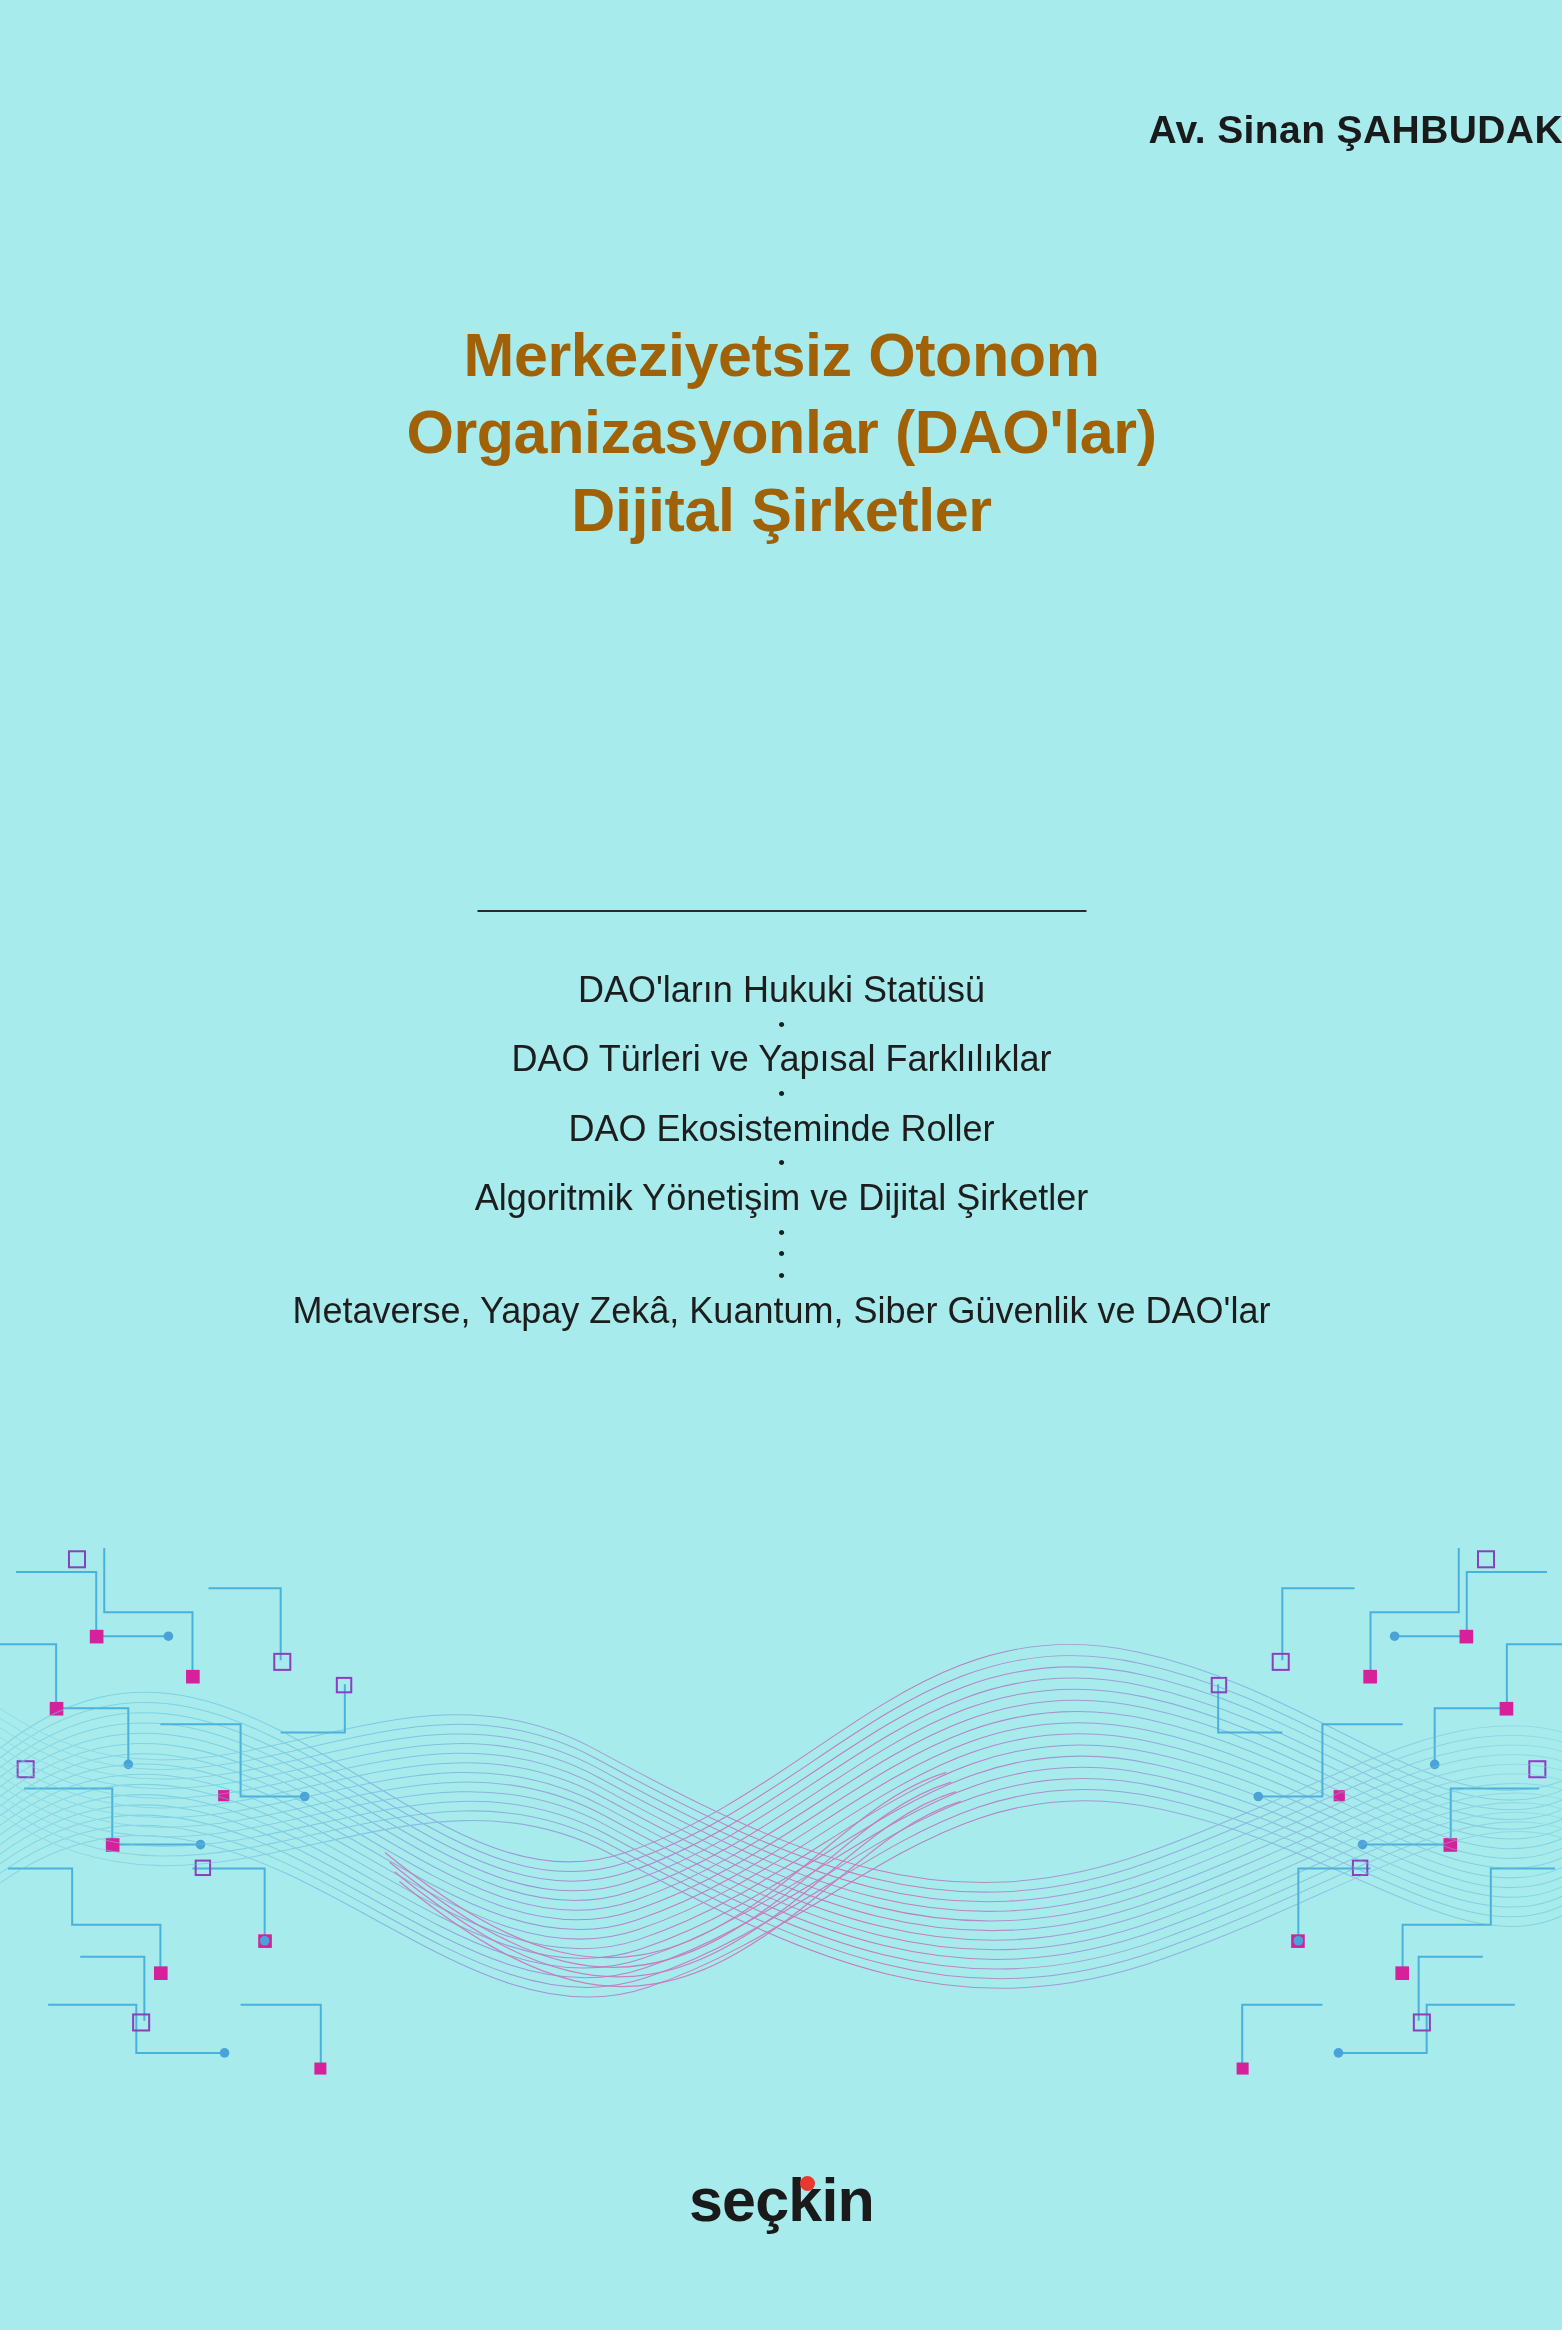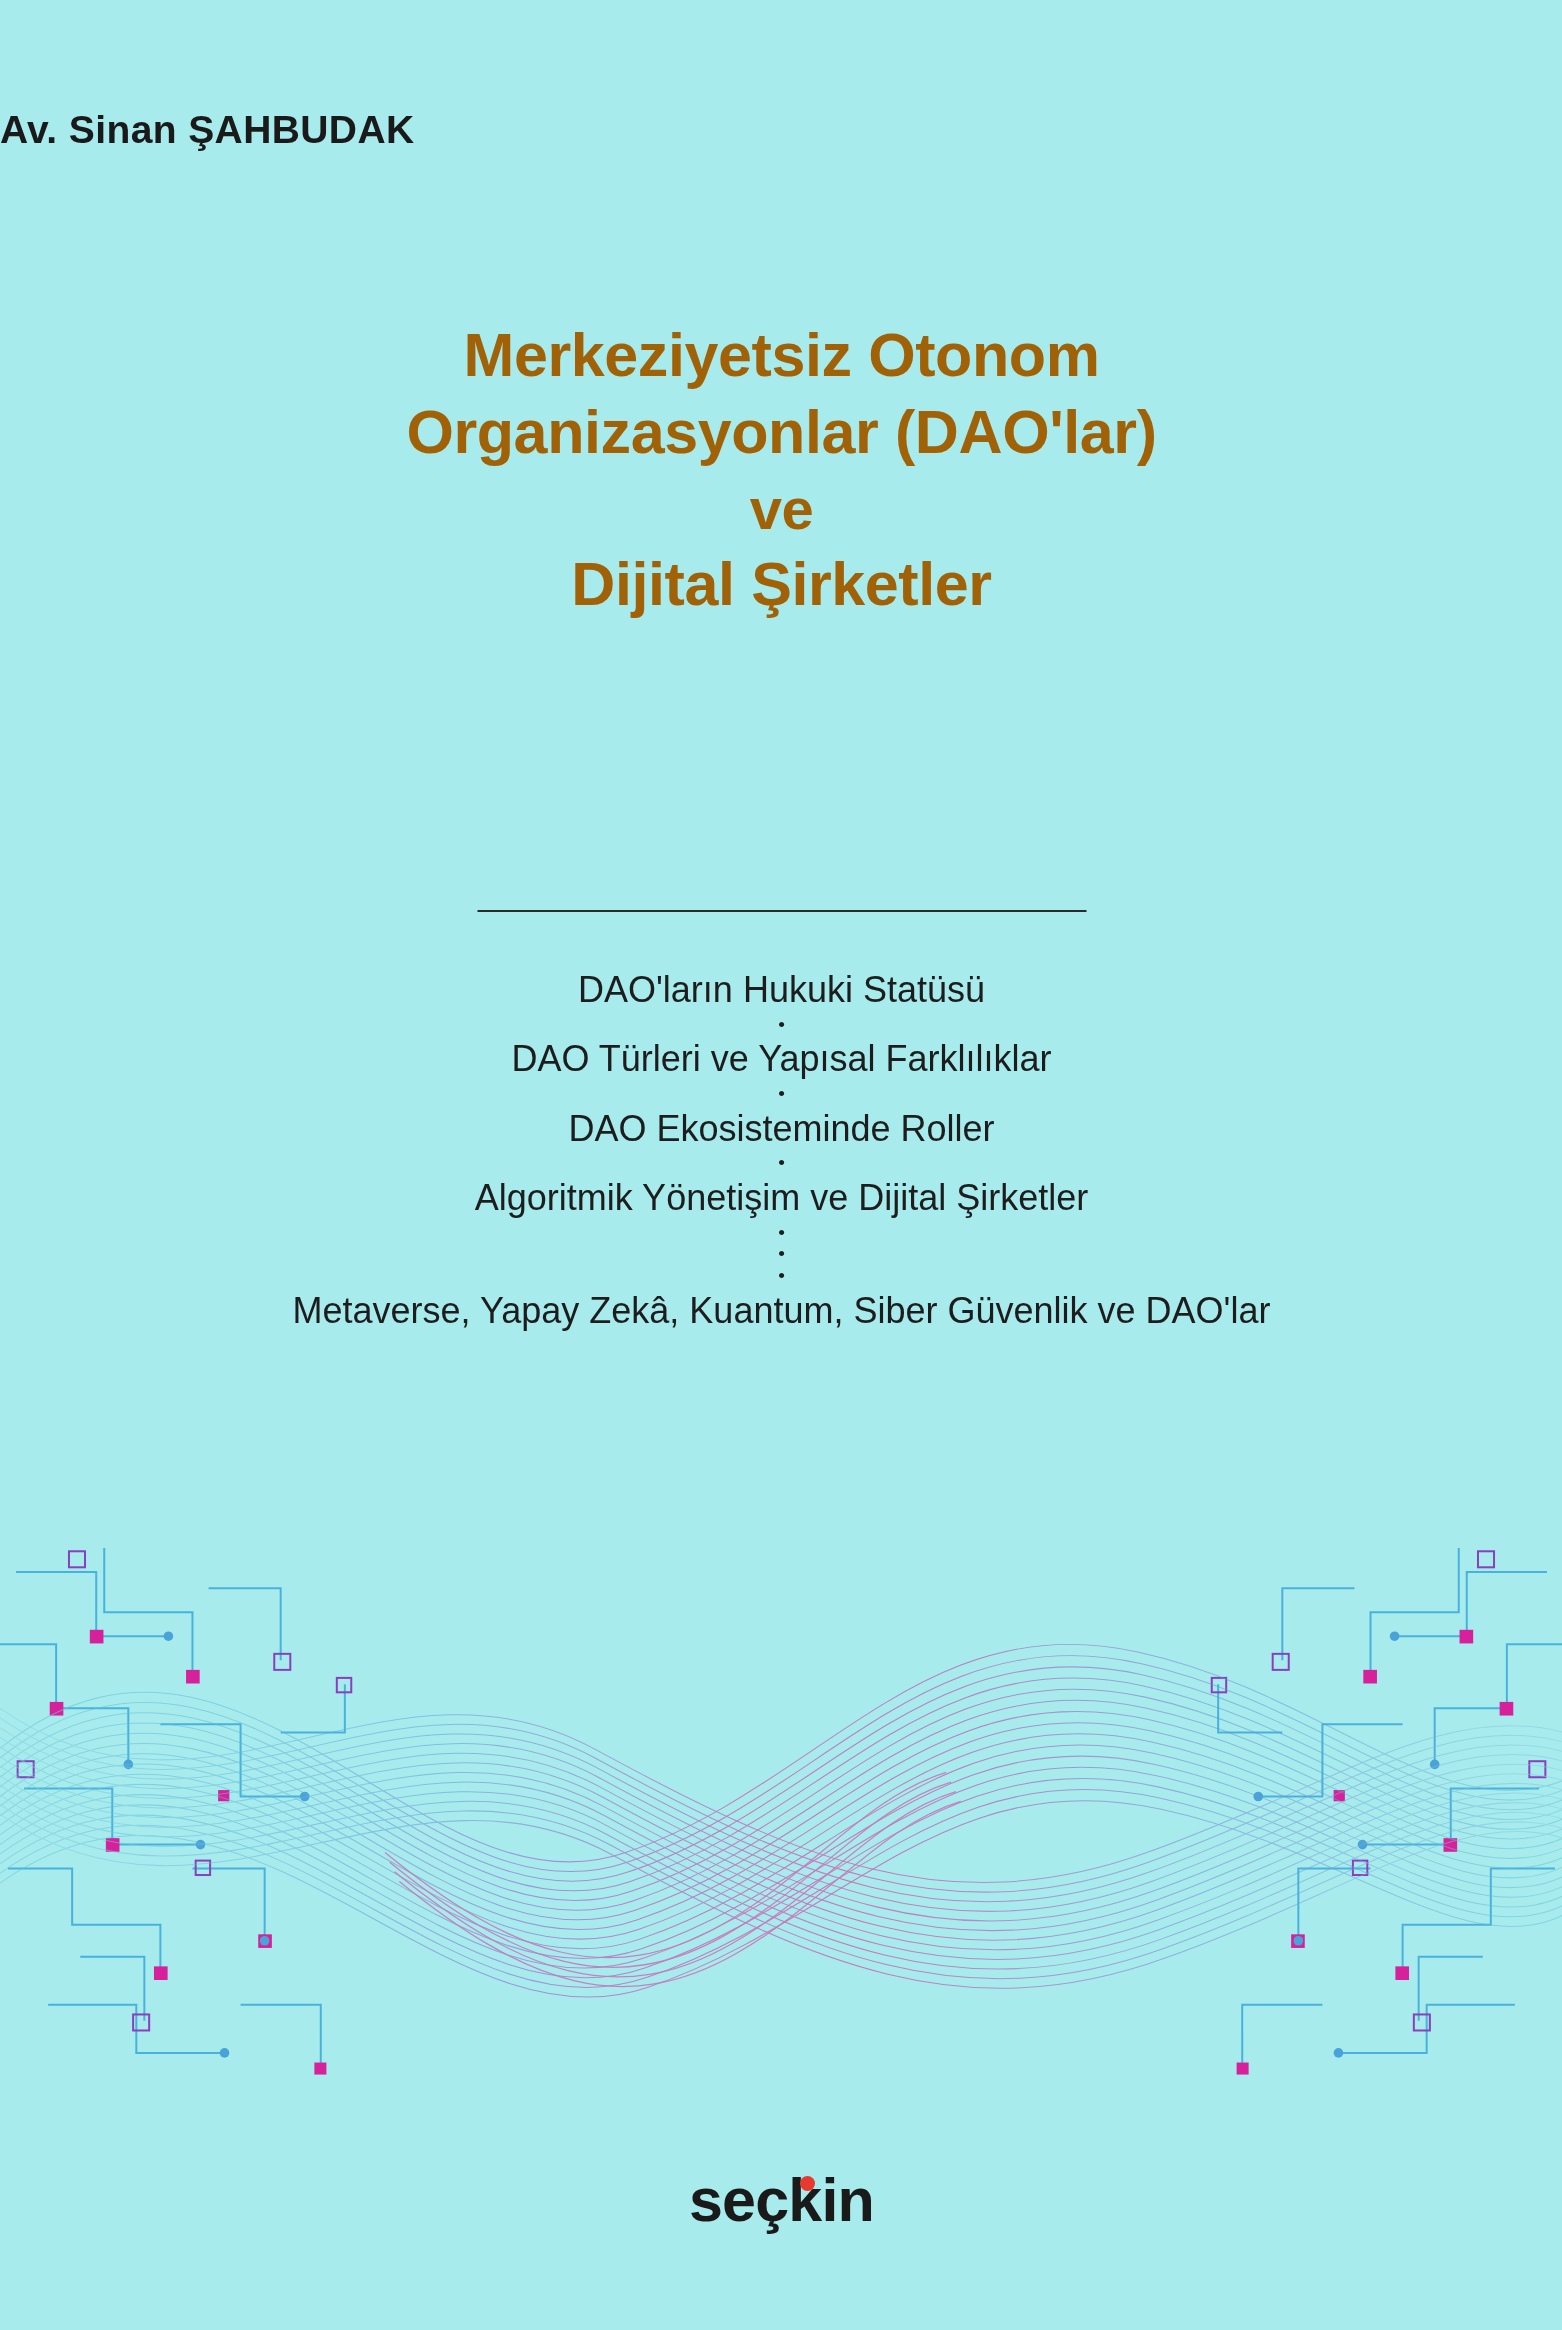--- a/index.html
+++ b/index.html
@@ -15,21 +15,21 @@
     width: 1563px;
     height: 2330px;
     background: #a8ebed;
     overflow: hidden;
   }
   .author {
     position: absolute;
     top: 108px;
     left: 0;
     width: 100%;
-    text-align: left;
+    text-align: right;
     font-size: 39px;
     font-weight: bold;
     letter-spacing: 0.4px;
     color: #1a1a1a;
   }
   .title-block {
     position: absolute;
     top: 317px;
     left: 0;
     width: 100%;
@@ -108,21 +108,20 @@
 </head>
 <body>
 
 <div class="cover">
 
   <div class="author">Av. Sinan ŞAHBUDAK</div>
 
   <div class="title-block">
     <div class="title-line">Merkeziyetsiz Otonom</div>
     <div class="title-line">Organizasyonlar (DAO'lar)</div>
-    <div class="title-line small">ve</div>
     <div class="title-line">Dijital Şirketler</div>
   </div>
 
   <div class="divider"></div>
 
   <div class="subjects">
     <div class="subject">DAO'ların Hukuki Statüsü</div>
     <div class="subject-dot">•</div>
     <div class="subject">DAO Türleri ve Yapısal Farklılıklar</div>
     <div class="subject-dot">•</div>

